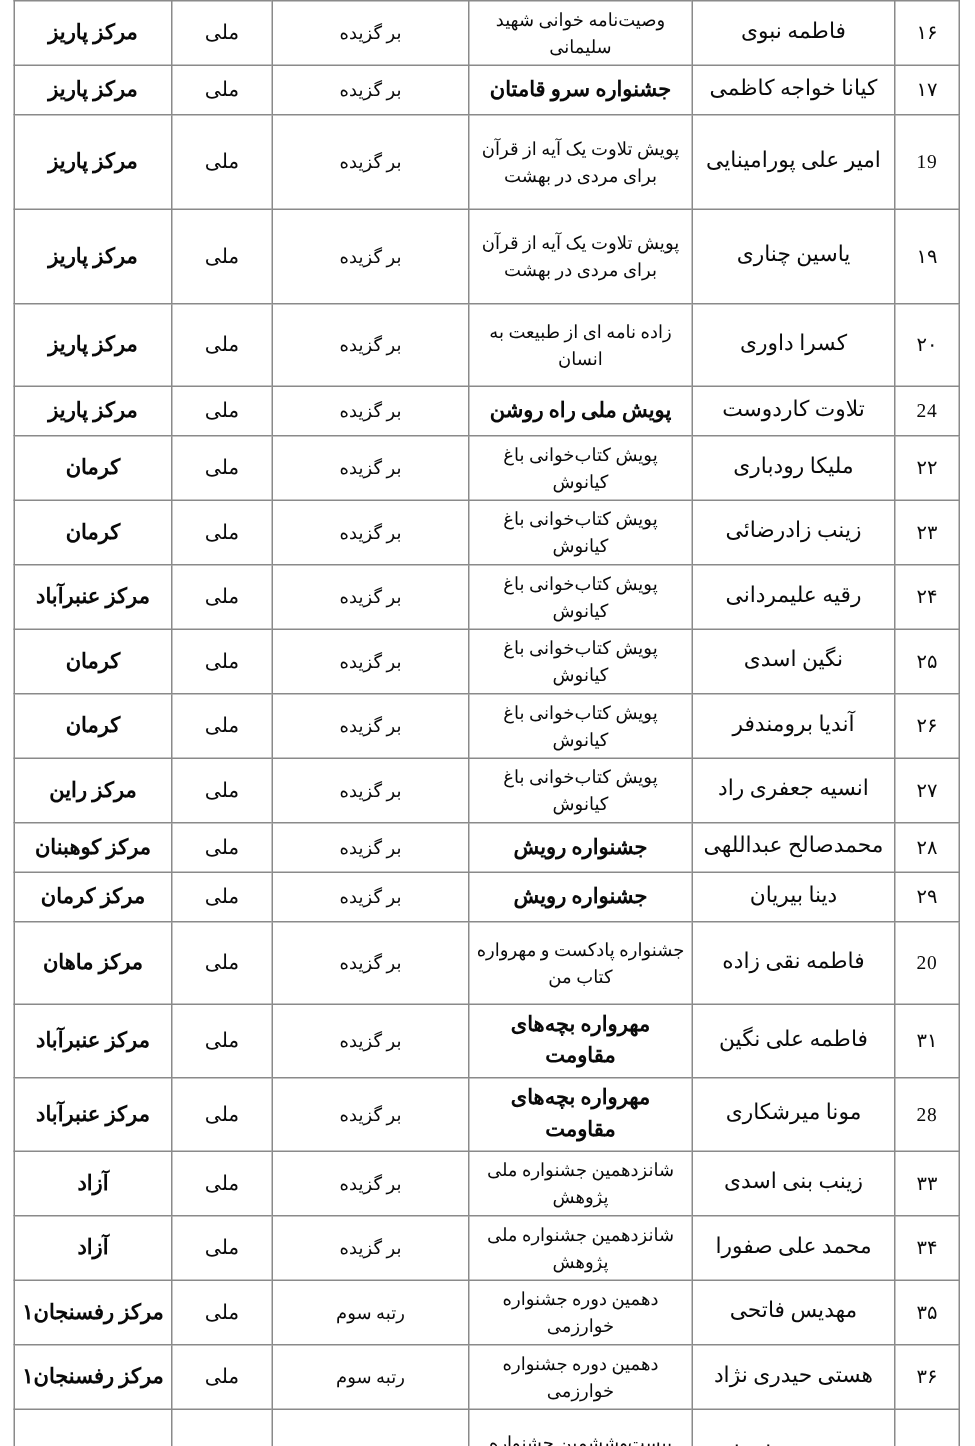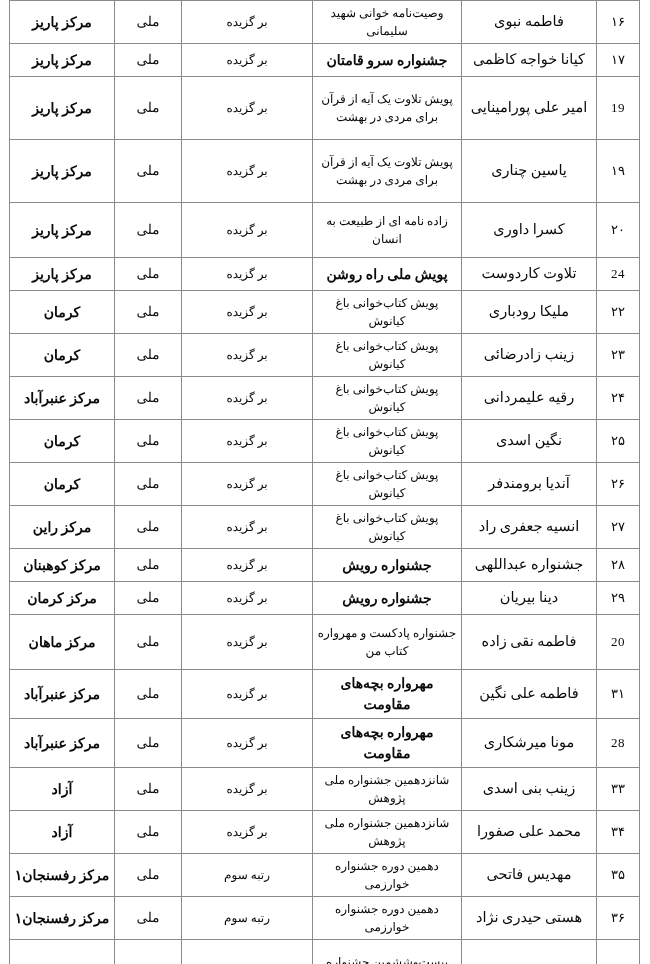--- a/index.html
+++ b/index.html
@@ -181,21 +181,21 @@
         <tr class="r-norm">
           <td class="cell-num">۲۷</td>
           <td class="cell-name">انسیه جعفری راد</td>
           <td class="cell-event">پویش کتاب‌خوانی باغ کیانوش</td>
           <td class="cell-rank">بر گزیده</td>
           <td class="cell-level">ملی</td>
           <td class="cell-center">مرکز راین</td>
         </tr>
         <tr class="r-norm">
           <td class="cell-num">۲۸</td>
-          <td class="cell-name">جشنواره عبداللهی</td>
+          <td class="cell-name">محمدصالح عبداللهی</td>
           <td class="cell-event wide">جشنواره رویش</td>
           <td class="cell-rank">بر گزیده</td>
           <td class="cell-level">ملی</td>
           <td class="cell-center">مرکز کوهبنان</td>
         </tr>
         <tr class="r-norm">
           <td class="cell-num">۲۹</td>
           <td class="cell-name">دینا بیریان</td>
           <td class="cell-event wide">جشنواره رویش</td>
           <td class="cell-rank">بر گزیده</td>

